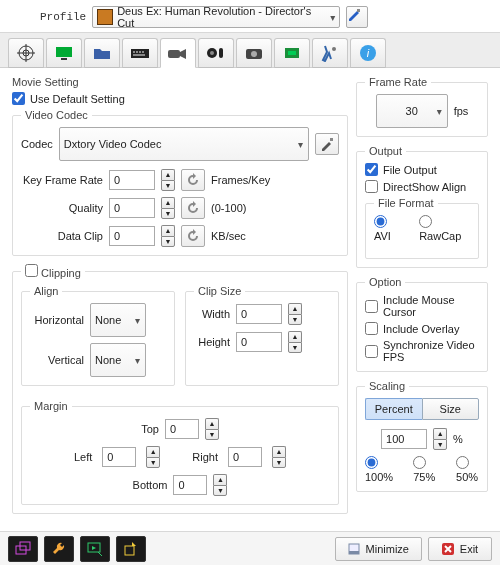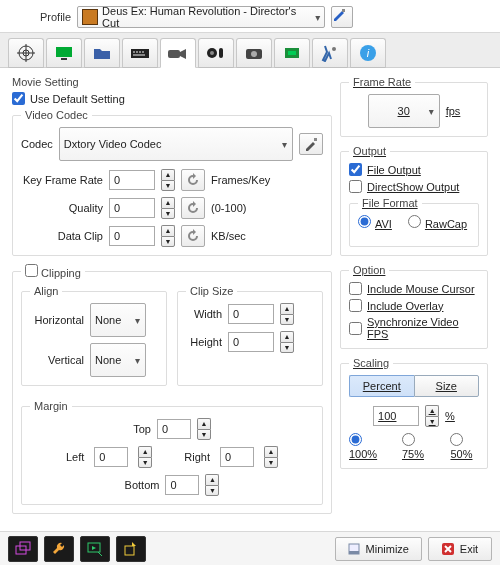--- a/index.html
+++ b/index.html
@@ -1,29 +1,29 @@
 <!DOCTYPE html>
 <html><head>
 <meta charset="utf-8">
 <style>
   * { box-sizing: border-box; font-family: "Segoe UI", Tahoma, sans-serif; font-size: 11px; }
   body { margin: 0; background: #fff; width: 500px; height: 565px; position: relative; color:#222; }
   .top-profile { display:flex; align-items:center; gap:6px; padding:6px 10px 4px 40px; }
-  .profile-label { color:#333; }
+  .profile-label { color:#333;font-family:Liberation Mono, monospace; }
   .profile-select { flex:0 0 248px; display:flex; align-items:center; height:22px; border:1px solid #aaa; background:linear-gradient(#fdfdfd,#f3f3f3); border-radius:2px; padding:0 4px; position:relative; }
   .profile-select .gameicon { width:16px; height:16px; margin-right:4px; background:#c97a22; border:1px solid #5a340c; }
   .profile-edit { width:22px; height:22px; border:1px solid #aaa; background:linear-gradient(#fdfdfd,#ececec); border-radius:2px; display:flex; align-items:center; justify-content:center; }
   .chev { margin-left:auto; font-size:10px; color:#555; }
   .tabstrip { display:flex; gap:2px; padding:4px 8px 0 8px; background:#ededed; border-top:1px solid #d8d8d8; border-bottom:1px solid #d0d0d0; }
   .tab { width:36px; height:30px; border:1px solid #c8c8c8; background:linear-gradient(#fdfdfd,#e9e9e9); display:flex; align-items:center; justify-content:center; border-bottom:1px solid #c0c0c0; border-radius:3px 3px 0 0; position:relative; top:1px; }
   .tab.active { background:#fff; border-bottom:1px solid #fff; }
   .tabicon { width:24px; height:20px; display:block; }
   .content { padding:8px 12px 8px 12px; display:flex; gap:8px; }
   .leftcol { flex:1; }
-  .rightcol { width:148px;text-decoration:underline; }
+  .rightcol { width:132px; }
   fieldset { border:1px solid #ddd; border-radius:2px; margin:0 0 8px 0; padding:6px 8px 8px 8px; }
   legend { padding:0 4px; color:#444; }
   .sect-title { color:#444; margin:0 0 4px 0; }
   .ck { display:flex; align-items:center; gap:5px; margin-bottom:4px; }
   input[type=checkbox] { width:13px; height:13px; accent-color:#2a6bd4; margin:0; }
   input[type=radio] { margin:0 4px 0 0; accent-color:#2a6bd4; }
   .row { display:flex; align-items:center; gap:6px; margin-bottom:6px; }
   .numbox { height:20px; border:1px solid #aaa; background:#fff; padding:0 4px; display:flex; align-items:center; width:34px; }
   .numbox.wide { width:46px; }
   .spin { width:14px; height:22px; display:flex; flex-direction:column; }
@@ -321,21 +321,21 @@
     </fieldset>
 
     <fieldset>
       <legend>Output</legend>
       <div class="ck">
           <input type="checkbox" checked="" style="">
           <span>File Output</span>
         </div>
       <div class="ck">
           <input type="checkbox" style="">
-          <span>DirectShow Output</span>
+          <span>DirectShow Align</span>
         </div>
       <fieldset style="margin:4px 0 0 0">
         <legend>File Format</legend>
         <div class="row" style="margin-bottom:8px">
           <label><input type="radio" name="ff" checked="" style=""><span>AVI</span></label>
           <label style="margin-left:10px"><input type="radio" name="ff" style=""><span>RawCap</span></label>
         </div>
       </fieldset>
     </fieldset>
 

